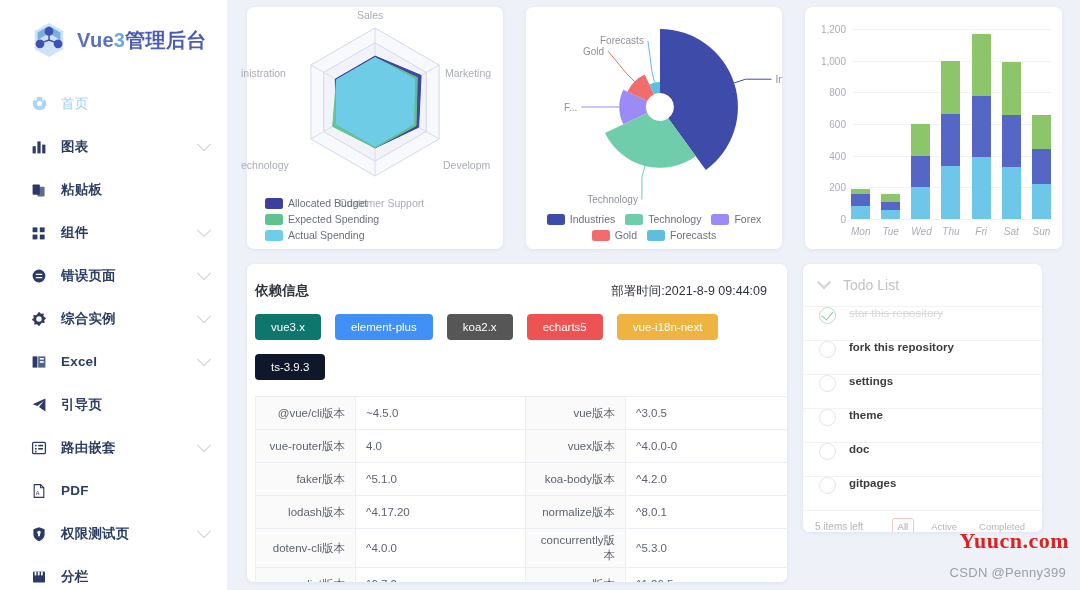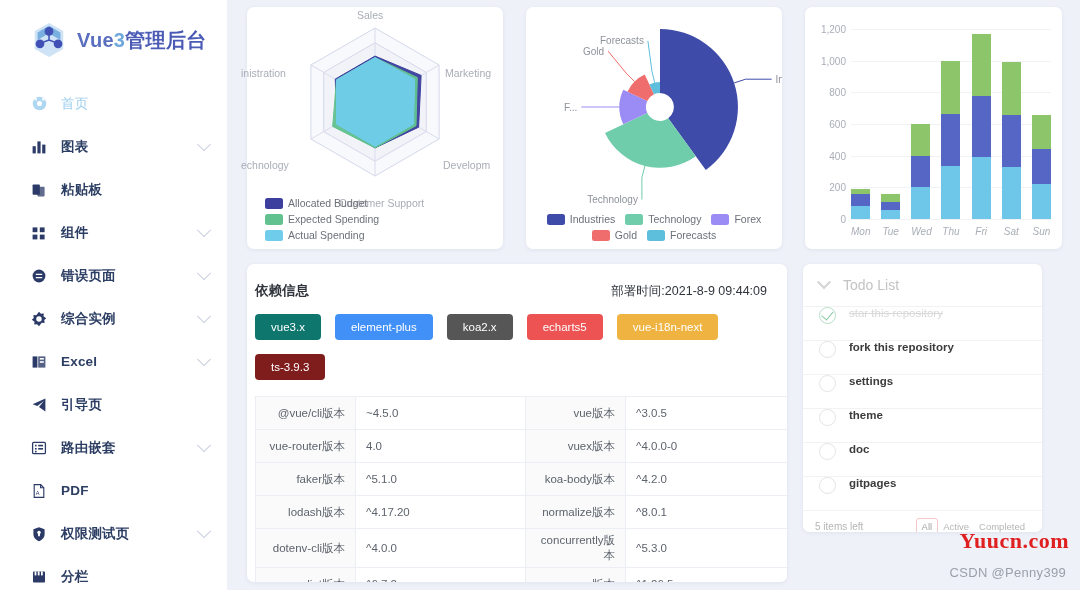--- a/index.html
+++ b/index.html
@@ -481,21 +481,21 @@
         <div class="dep-head">
           <div class="dep-title">依赖信息</div>
           <div class="dep-time">部署时间:2021-8-9 09:44:09</div>
         </div>
         <div class="tags" id="dep-tags">
             <div class="tag" style="background: #0f766e;">vue3.x</div>
             <div class="tag" style="background: rgb(65, 144, 247);">element-plus</div>
             <div class="tag" style="background: rgb(86, 86, 86);">koa2.x</div>
             <div class="tag" style="background: rgb(237, 83, 83);">echarts5</div>
             <div class="tag" style="background: rgb(239, 179, 65);">vue-i18n-next</div>
-            <div class="tag" style="background: #7f1d1d;">ts-3.9.3</div>
+            <div class="tag" style="background: #0f172a;">ts-3.9.3</div>
           </div>
         <table class="dep-table">
           <tbody id="dep-rows">
               <tr>
                 <td class="k">@vue/cli版本</td>
                 <td class="v">~4.5.0</td>
                 <td class="k">vue版本</td>
                 <td class="v">^3.0.5</td>
               </tr>
               <tr>
@@ -558,21 +558,21 @@
               <span class="tick"></span>
               <span class="todo-text">doc</span>
             </div>
             <div class="todo-item">
               <span class="tick"></span>
               <span class="todo-text">gitpages</span>
             </div>
           </div>
         <div class="todo-foot">
           <span class="todo-count">5 items left</span>
-          <span id="todo-filters" style="display:flex;gap:0;align-items:center">
+          <span id="todo-filters" style="display:flex;gap:12px;align-items:center">
               <span class="filt sel">All</span>
               <span class="filt">Active</span>
               <span class="filt">Completed</span>
             </span>
         </div>
       </section>
     </div>
 
     <div class="wm-red">Yuucn.com</div>
     <div class="wm-gray">CSDN @Penny399</div>

